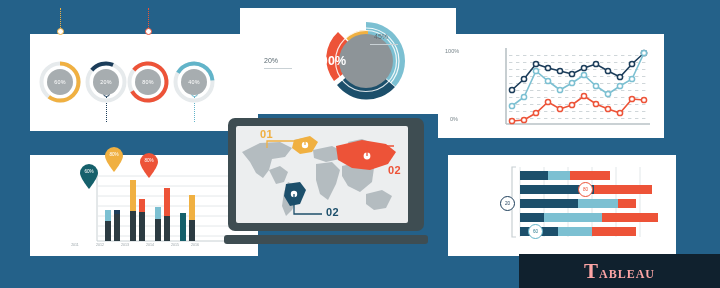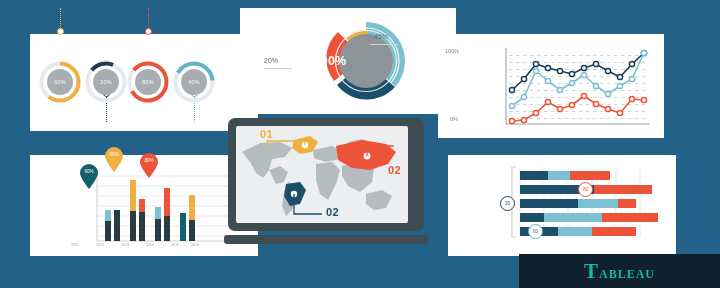--- a/index.html
+++ b/index.html
@@ -59,21 +59,21 @@
 
   
   #hbarcard{left:448px;top:155px;width:192px;height:101px;}
   .hbadge{position:absolute;border-radius:50%;background:#ffffff;
           display:flex;align-items:center;justify-content:center;
           font-size:4.6px;box-sizing:border-box;}
 
   
   #logoband{position:absolute;left:519px;top:254px;width:201px;height:34px;
             background:#10212e;display:flex;align-items:center;justify-content:center;}
-  #logoband .tl{color:#14b8a6;font-size:17px;letter-spacing:1px;
+  #logoband .tl{color:#fca5a5;font-size:17px;letter-spacing:1px;
                 font-variant:small-caps;font-weight:bold;
                 font-family:"Liberation Serif", serif;text-align:center;}
   #logoband .tl .cap{font-size:21px;}
 </style>
 </head>
 <body>
 
 <div class="stage">
 
   <div class="card" id="gauges">

